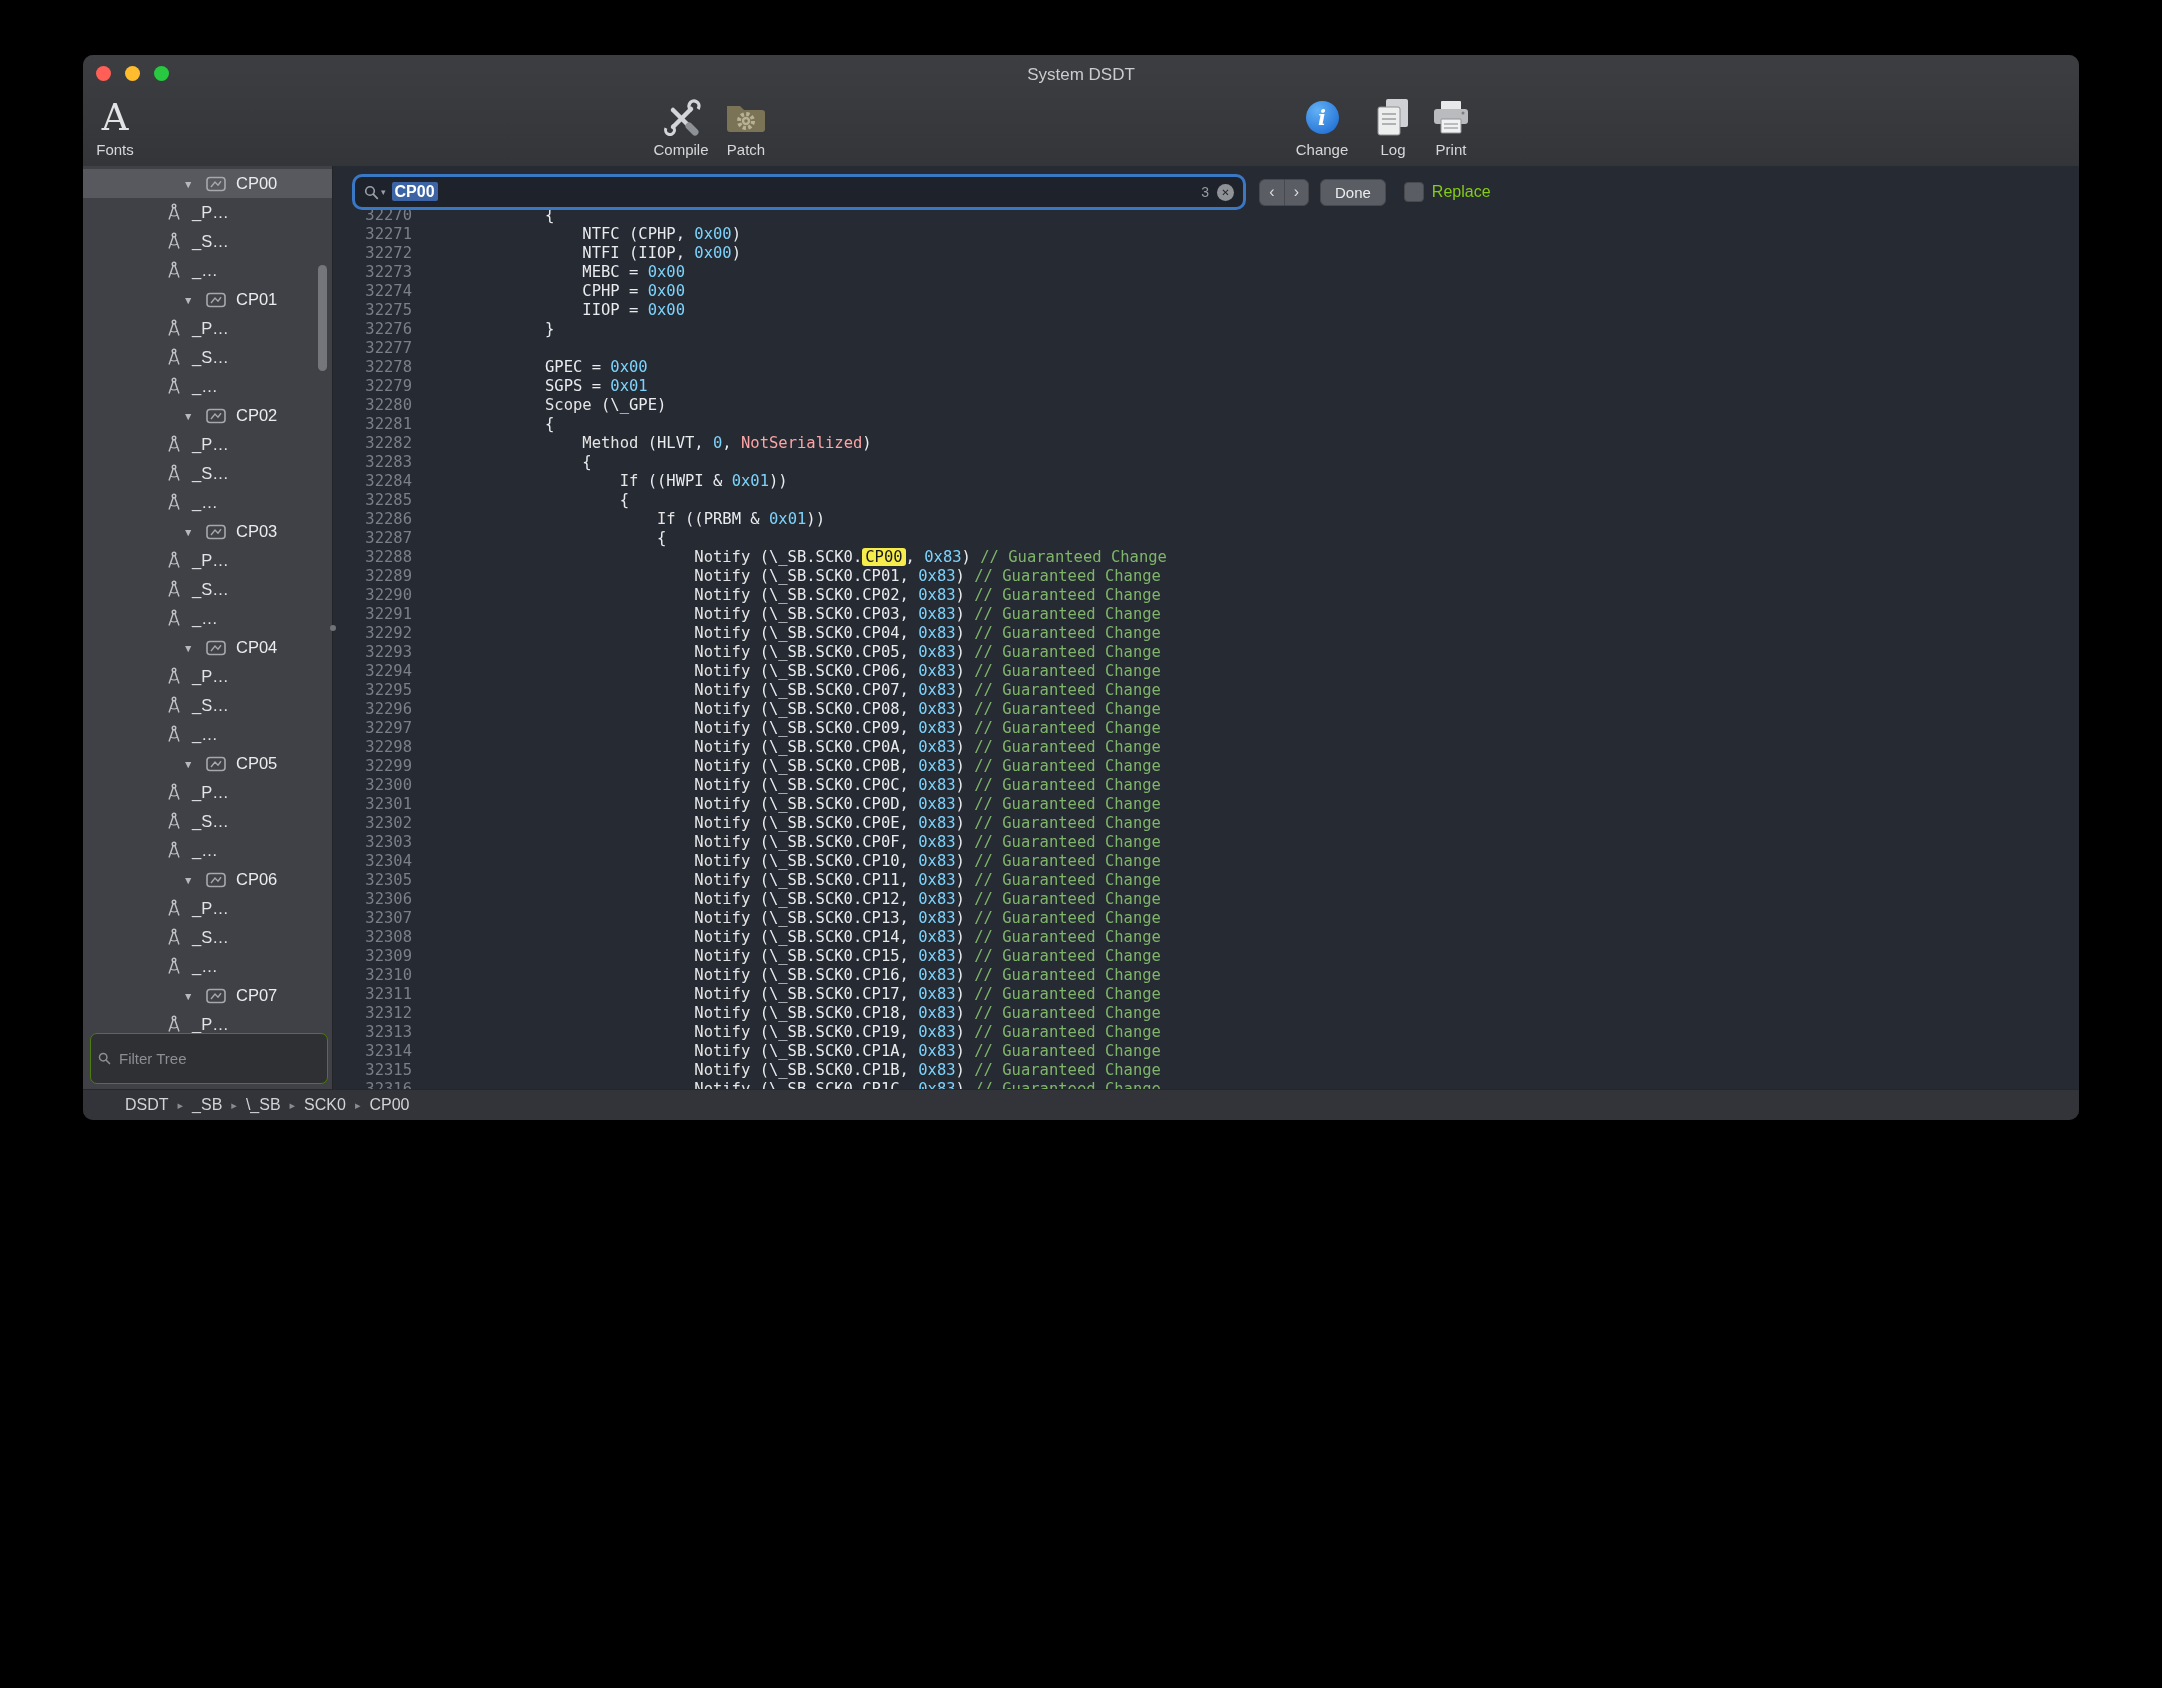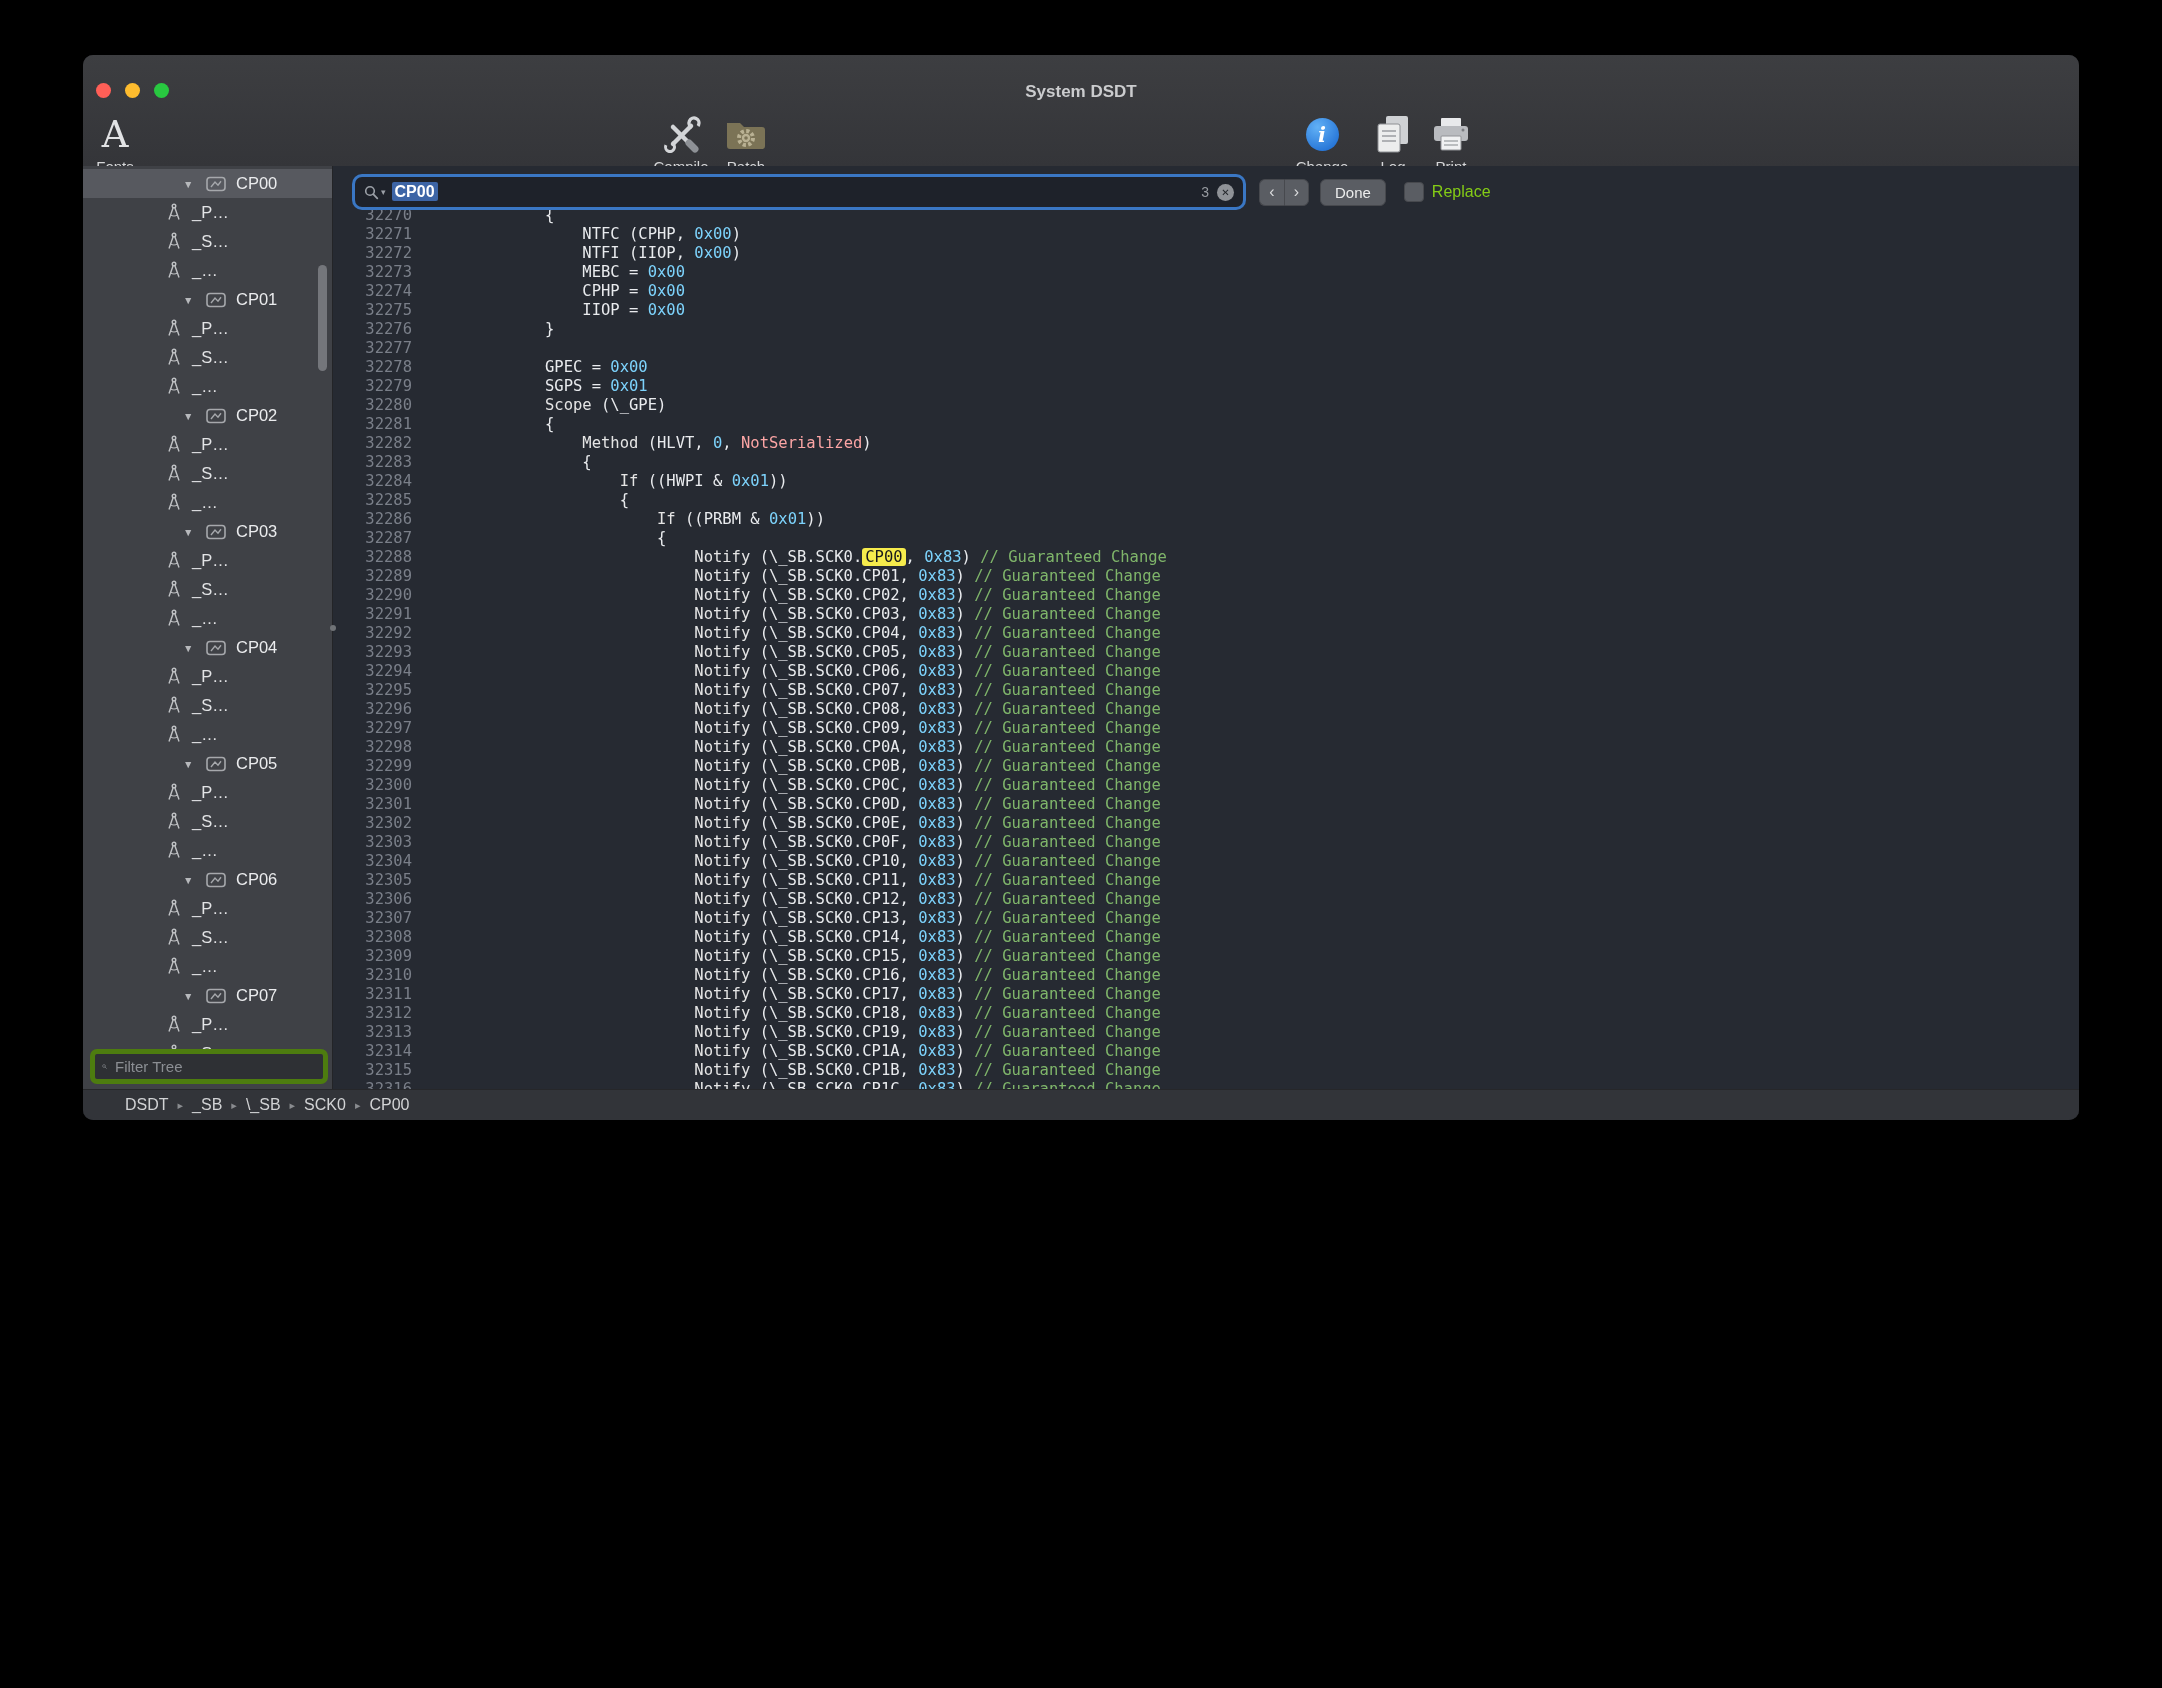--- a/index.html
+++ b/index.html
@@ -9,21 +9,21 @@
           background:#2f3136;border-radius:10px;overflow:hidden;
           box-shadow:0 30px 70px rgba(0,0,0,.65), 0 0 0 1px #141416 inset;}
   
   .header{position:absolute;top:0;left:0;right:0;height:111px;
           background:linear-gradient(#3d3e41,#343539);border-bottom:1px solid #232427;}
   .titlebar{position:relative;height:37px;}
   .tl{position:absolute;top:11px;width:15px;height:15px;border-radius:50%;}
   .tl.red{left:13px;background:#ff5f57;}
   .tl.yellow{left:42px;background:#febc2e;}
   .tl.green{left:71px;background:#28c840;}
-  .wtitle{text-align:center;line-height:39px;font-size:17px;font-weight:700;color:#cbccce;margin-top:17px;}
+  .wtitle{text-align:center;line-height:39px;font-size:17px;font-weight:400;color:#cbccce;}
   .toolbar{position:relative;height:74px;}
   .titem{position:absolute;top:2px;transform:translateX(-50%);display:flex;
          flex-direction:column;align-items:center;width:110px;cursor:default;}
   .ticonbox{height:47px;display:flex;align-items:center;justify-content:center;}
   .titemlabel{font-size:15px;color:#d6d7d9;margin-top:0px;}
   .fonts-glyph{font-family:"DejaVu Serif",serif;font-size:37px;color:#e2e3e5;line-height:1;}
   .info-circle{width:33px;height:33px;border-radius:50%;
                background:radial-gradient(circle at 35% 28%,#62b1f6,#1564ce);
                color:#fff;font-family:"DejaVu Serif",serif;font-style:italic;font-weight:700;
                font-size:21px;display:flex;align-items:center;justify-content:center;}
@@ -34,21 +34,21 @@
   .trow{height:29px;display:flex;align-items:center;font-size:16.5px;color:#ebecee;white-space:nowrap;}
   .trow.parent{padding-left:100px;}
   .trow.child{padding-left:83px;color:#e3e4e6;}
   .trow.selected{background:#57595f;}
   .disclosure{width:17px;font-size:10.5px;color:#b7b9bc;}
   .ticon{display:flex;align-items:center;margin-left:6px;}
   .child .ticon{margin-left:0;}
   .tlabel{margin-left:10px;}
   .scroll-thumb{position:absolute;right:5px;top:99px;width:9px;height:106px;border-radius:4.5px;background:#74767b;}
   .filter-field{position:absolute;left:7px;right:4px;bottom:5px;height:25px;background:#2e3034;
-                border:5px solid #4d7c0f;border-radius:7px;display:flex;align-items:center;padding:0 7px;}
+                border:1px solid #4d7c0f;border-radius:7px;display:flex;align-items:center;padding:12px 7px;}
   .filter-input{flex:1;background:transparent;border:none;outline:none;margin-left:6px;
                 font-size:15px;color:#c7c9cc;font-family:"Liberation Sans",sans-serif;}
   .filter-input::placeholder{color:#8b8e93;}
   .split-dot{position:absolute;left:247px;top:459px;width:6px;height:6px;border-radius:50%;background:#707377;z-index:6;}
   
   .editor{flex:1;background:#262a32;position:relative;overflow:hidden;}
   .findbar{position:absolute;top:8px;left:22px;right:0;height:36px;display:flex;align-items:center;z-index:3;}
   .search-field{width:888px;height:30px;background:#1e222a;border-radius:7px;
                 box-shadow:0 0 0 3px #3a77c4;display:flex;align-items:center;padding:0 9px;box-sizing:border-box;}
   .mag-arrow{font-size:9px;color:#9ba0a7;margin-left:2px;}

